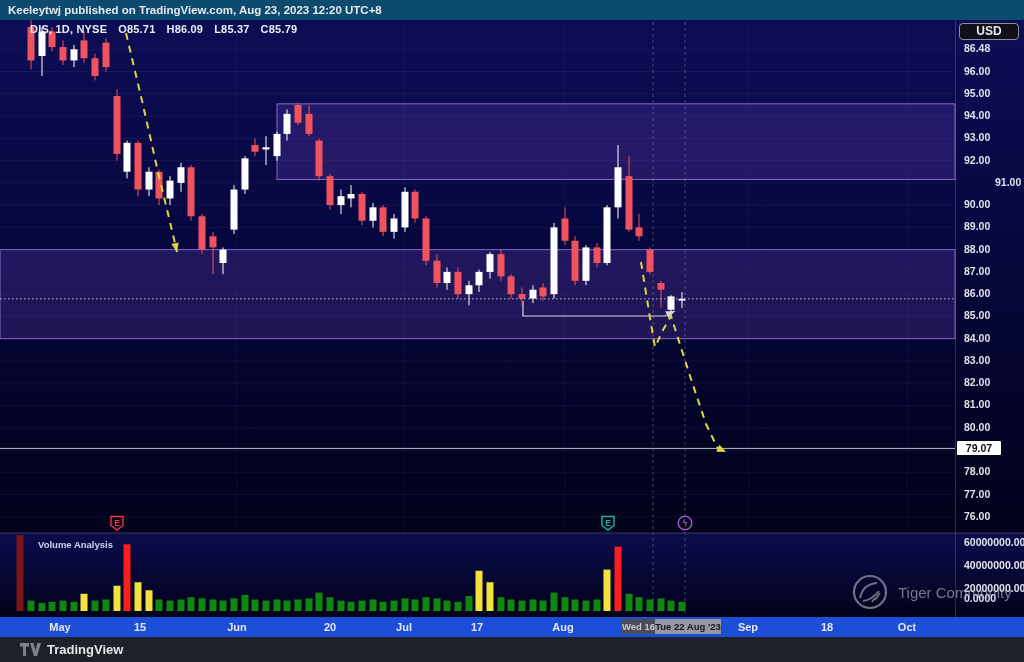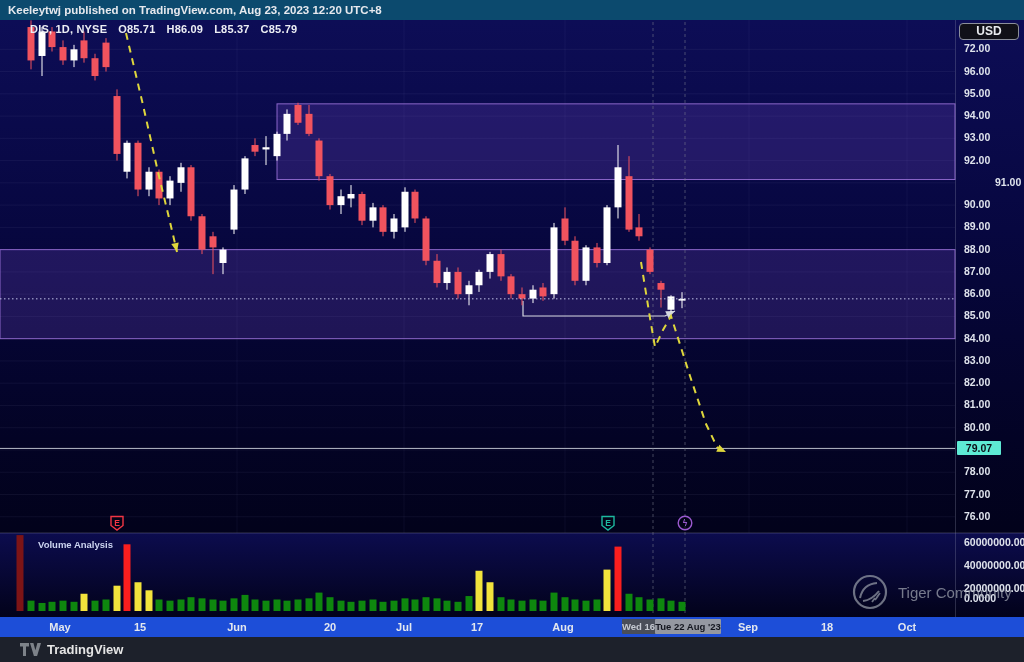--- a/index.html
+++ b/index.html
@@ -11,21 +11,21 @@
   #chart-svg{position:absolute;top:0;left:0;}
   .symbol-bar{position:absolute;top:1px;left:30px;height:17px;line-height:17px;color:#eceef4;
     font-size:11px;font-weight:700;letter-spacing:.2px;white-space:nowrap;}
   .symbol-bar span{margin-right:11px;}
   .price-axis{position:absolute;left:955px;top:0;width:69px;height:597px;
     border-left:1px solid rgba(150,153,180,.28);font-size:10.5px;color:#dfe3ec;font-weight:600;}
   .pa-tick{position:absolute;left:8px;}
   .usd-btn{position:absolute;left:3px;top:3px;width:58px;height:15px;border:1px solid #8b8f9b;
     border-radius:4px;background:#101018;color:#e7e9ee;font-size:12px;text-align:center;
     line-height:15px;font-weight:700;}
-  .pa-badge{position:absolute;left:1px;width:44px;height:14px;background:#5eead4;color:#0d0f18;
+  .pa-badge{position:absolute;left:1px;width:44px;height:14px;background:#ffffff;color:#0d0f18;
     font-size:10.5px;font-weight:700;text-align:center;line-height:14px;border-radius:1px;}
   .va-tick{position:absolute;left:8px;}
   .volume-label{position:absolute;left:38px;top:519px;font-size:9.5px;font-weight:700;color:#ccd4f0;}
   .time-axis{position:absolute;top:617px;left:0;width:1024px;height:20px;background:#1d4ed8;
     color:#e3e7ee;font-size:11px;font-weight:700;}
   .ta-tick{position:absolute;top:4px;transform:translateX(-50%);}
   .ta-label{position:absolute;top:2px;height:15px;line-height:15px;text-align:center;font-size:9.5px;
     font-weight:700;overflow:hidden;white-space:nowrap;border-radius:1px;}
   .footer{position:absolute;top:637px;left:0;width:1024px;height:25px;background:#1d212b;}
   .tv-brand{position:absolute;left:20px;top:5px;display:flex;align-items:center;gap:6px;
@@ -315,21 +315,21 @@
 
     <div class="symbol-bar">
       <span>DIS, 1D, NYSE</span><span>O85.71</span><span>H86.09</span><span>L85.37</span><span>C85.79</span>
     </div>
 
     <div class="volume-label">Volume Analysis</div>
 
     <div class="price-axis" id="price-axis">
       <div class="usd-btn">USD</div>
       <div class="pa-badge" id="pa-badge" style="top: 421.422px;">79.07</div>
-    <div class="pa-tick" style="top: 22.3px;">72.00</div>
+    <div class="pa-tick" style="top: 22.3px;">86.48</div>
         <div class="pa-tick" style="top: 44.56px;">96.00</div>
         <div class="pa-tick" style="top: 66.82px;">95.00</div>
         <div class="pa-tick" style="top: 89.08px;">94.00</div>
         <div class="pa-tick" style="top: 111.34px;">93.00</div>
         <div class="pa-tick" style="top: 133.6px;">92.00</div>
         <div class="pa-tick" style="top: 155.86px; padding-left: 31px;">91.00</div>
         <div class="pa-tick" style="top: 178.12px;">90.00</div>
         <div class="pa-tick" style="top: 200.38px;">89.00</div>
         <div class="pa-tick" style="top: 222.64px;">88.00</div>
         <div class="pa-tick" style="top: 244.9px;">87.00</div>

